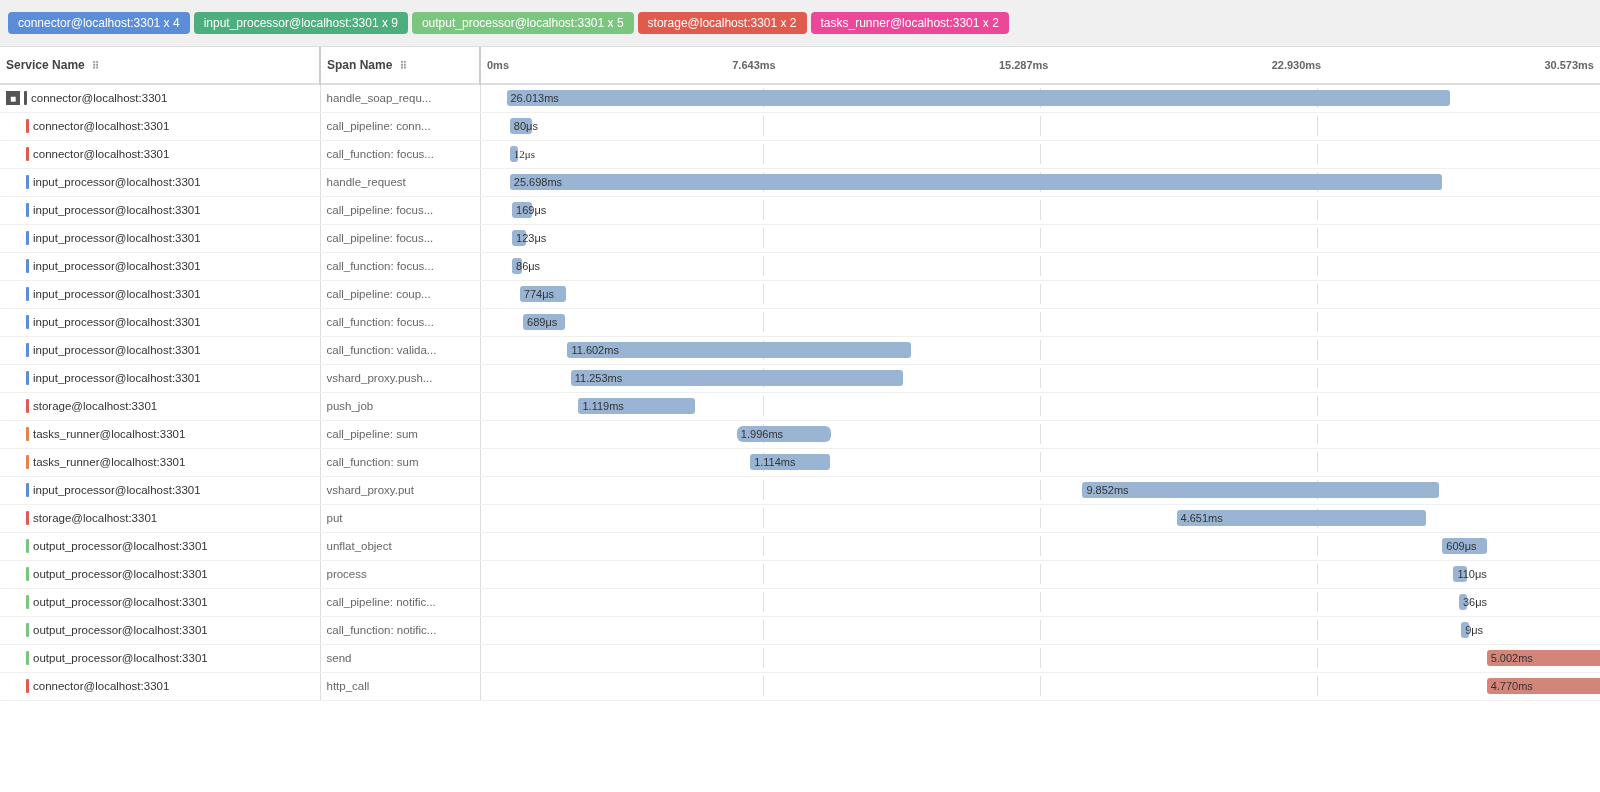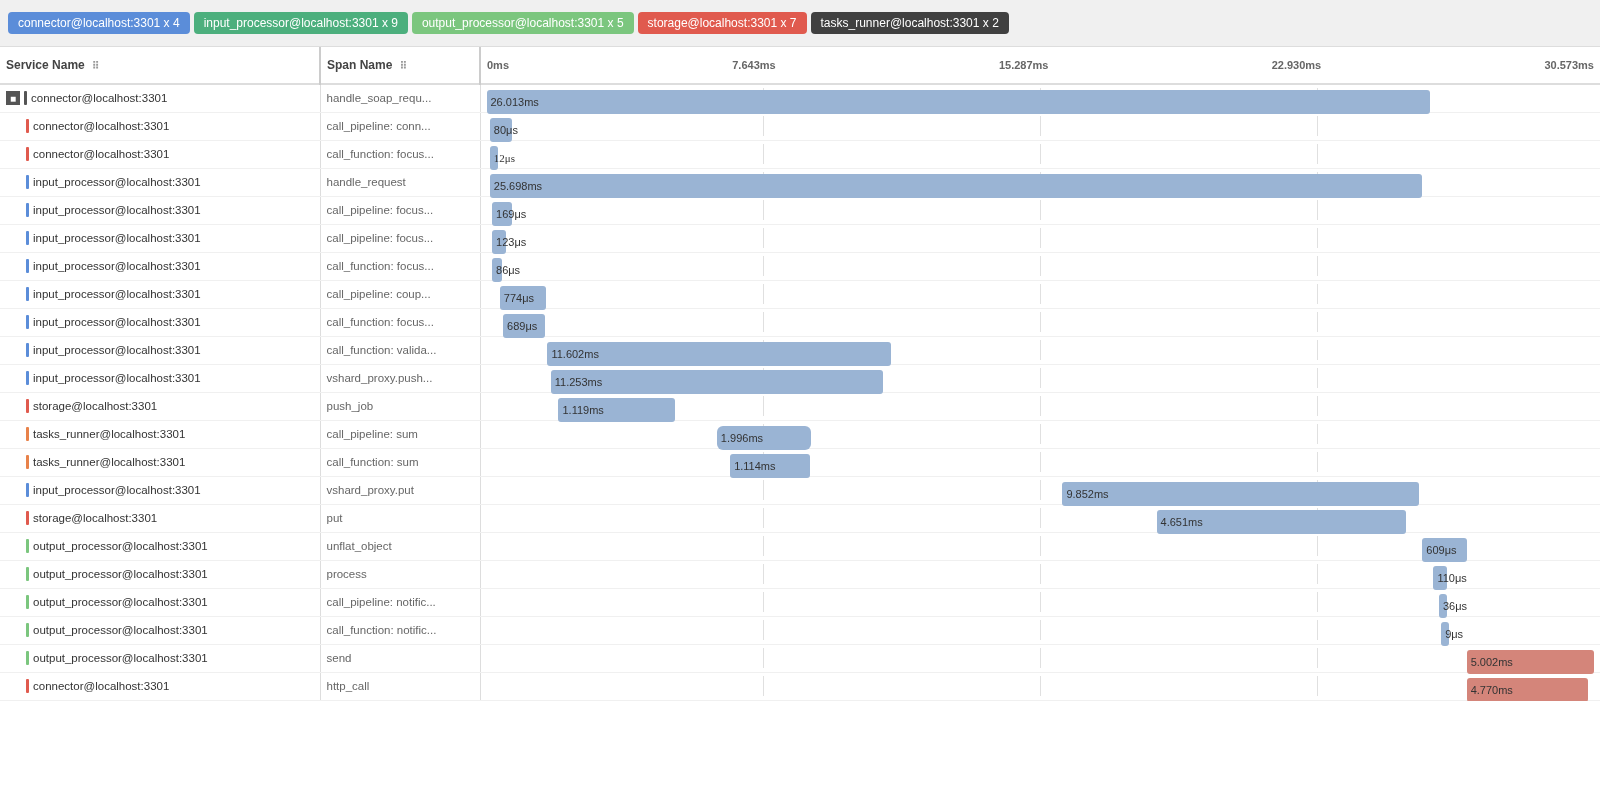--- a/index.html
+++ b/index.html
@@ -105,30 +105,31 @@
       flex-shrink: 0;
     }
 
     .timeline-container {
       position: relative;
       height: 20px;
       width: 100%;
     }
     .span-bar {
       position: absolute;
-      height: 24px;
+      height: 16px;
       top: 2px;
       border-radius: 3px;
       display: flex;
       align-items: center;
       padding: 0 4px;
       font-size: 11px;
       font-weight: 500;
       white-space: nowrap;
       overflow: visible;
+      margin-left: 20px;
     }
     .span-bar.blue { background: #9ab4d4; color: #333; }
     .span-bar.salmon { background: #d4857a; color: #333; }
     .grid-line {
       position: absolute;
       top: 0;
       bottom: 0;
       width: 1px;
       background: #e0e0e0;
     }
@@ -140,22 +141,22 @@
       font-size: 10px;
     }
   </style>
 </head>
 <body>
 
 <div class="service-tags" id="service-tags-bar">
     <span class="service-tag" style="background: rgb(91, 141, 217);">connector@localhost:3301 x 4</span>
     <span class="service-tag" style="background: rgb(76, 175, 125);">input_processor@localhost:3301 x 9</span>
     <span class="service-tag" style="background: rgb(123, 198, 126);">output_processor@localhost:3301 x 5</span>
-    <span class="service-tag" style="background: rgb(224, 90, 78);">storage@localhost:3301 x 7</span>
-    <span class="service-tag" style="background: #404040;">tasks_runner@localhost:3301 x 2</span>
+    <span class="service-tag" style="background: rgb(224, 90, 78);">storage@localhost:3301 x 2</span>
+    <span class="service-tag" style="background: #ec4899;">tasks_runner@localhost:3301 x 2</span>
   </div>
 
 <table class="main-table">
   <thead>
     <tr class="header-row">
       <th class="th-service">
         <span>Service Name</span>
         <span class="resize-handle">⠿</span>
       </th>
       <th class="th-span">

